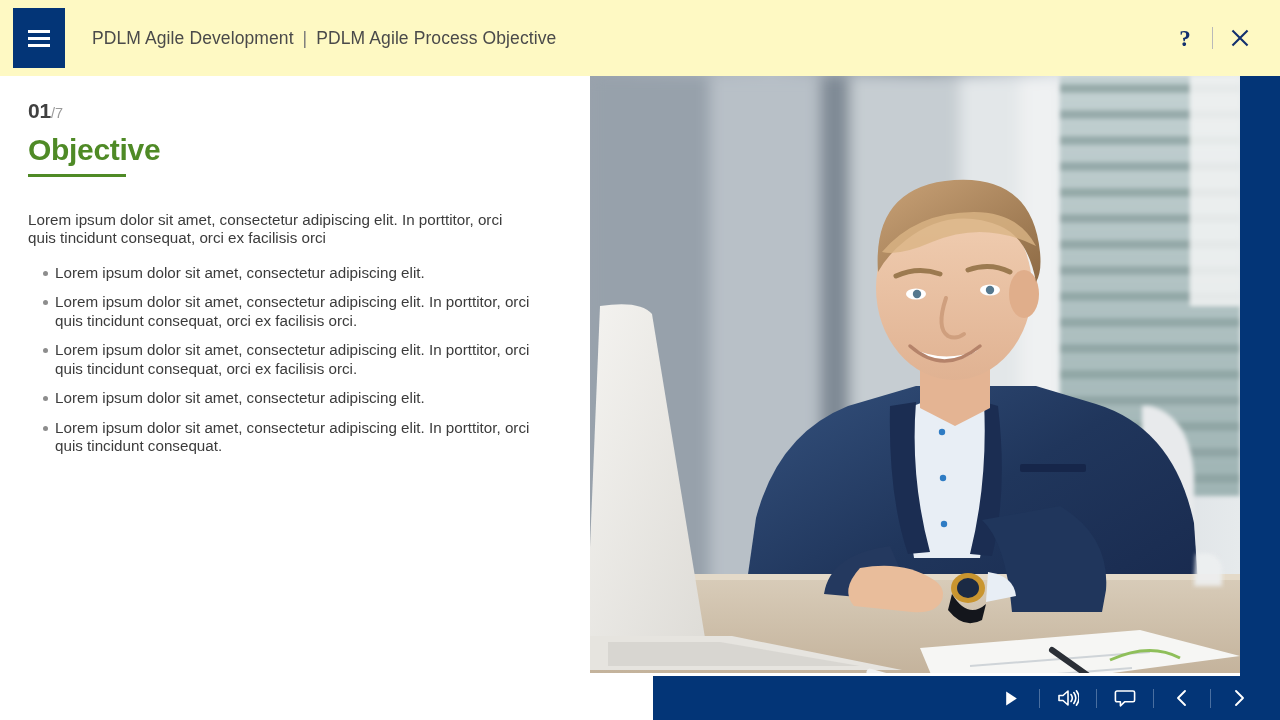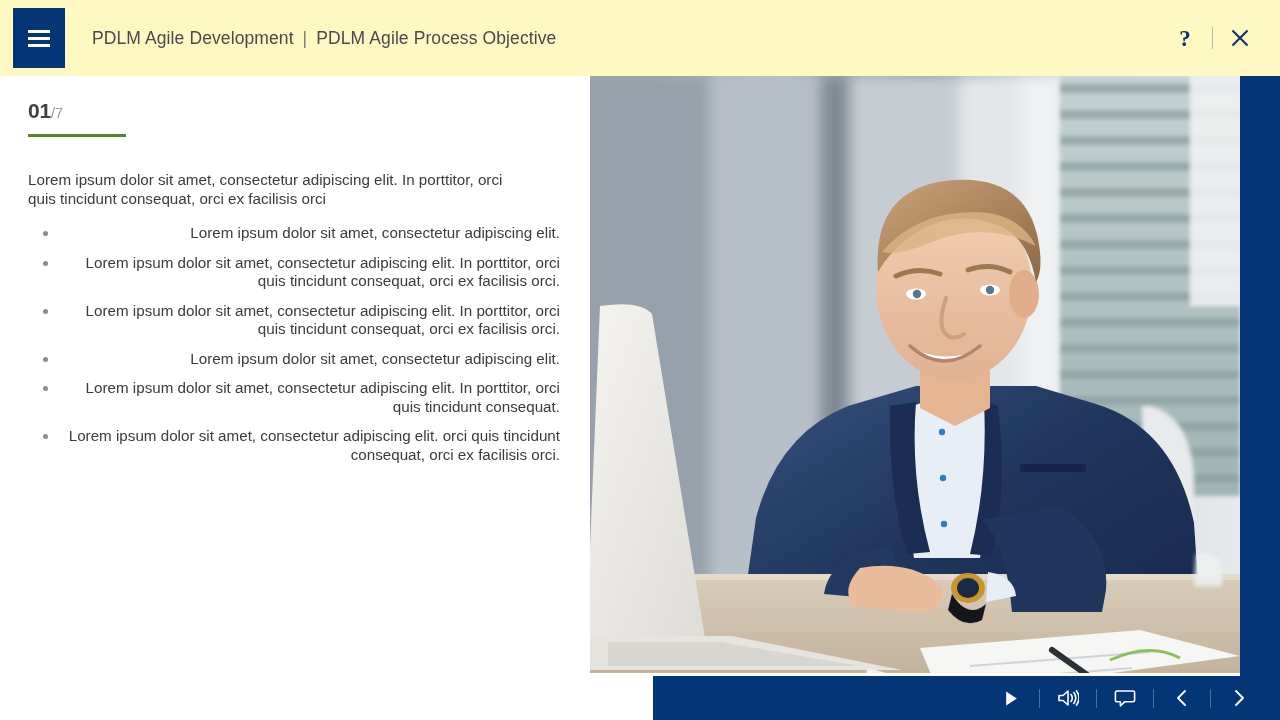--- a/index.html
+++ b/index.html
@@ -161,21 +161,20 @@
     margin-top: 34px;
     font-size: 15.2px;
     line-height: 1.22;
     color: #3b3b3b;
     max-width: 500px;
   }
   .bullet-list {
     list-style: none;
     margin: 16px 0 0 0;
     padding: 0;
-    text-align: right;
   }
   .bullet-list li {
     position: relative;
     padding-left: 27px;
     margin-bottom: 11px;
     font-size: 15.2px;
     line-height: 1.22;
     color: #3b3b3b;
     max-width: 505px;
   }
@@ -278,32 +277,32 @@
       </button>
     </div>
   </div>
 
   <div class="content">
     <div class="slide-counter">
       <span class="num">01</span><span class="total">/7</span>
     </div>
 
     <div>
+      <h1 class="slide-heading">Objective</h1>
       <div class="heading-rule"></div>
     </div>
 
     <p class="lead-paragraph">Lorem ipsum dolor sit amet, consectetur adipiscing elit. In porttitor, orci quis tincidunt consequat, orci ex facilisis orci</p>
 
     <ul class="bullet-list">
       <li>Lorem ipsum dolor sit amet, consectetur adipiscing elit.</li>
       <li>Lorem ipsum dolor sit amet, consectetur adipiscing elit. In porttitor, orci quis tincidunt consequat, orci ex facilisis orci.</li>
       <li>Lorem ipsum dolor sit amet, consectetur adipiscing elit. In porttitor, orci quis tincidunt consequat, orci ex facilisis orci.</li>
       <li>Lorem ipsum dolor sit amet, consectetur adipiscing elit.</li>
       <li>Lorem ipsum dolor sit amet, consectetur adipiscing elit. In porttitor, orci quis tincidunt consequat.</li>
-      <li>Lorem ipsum dolor sit amet, consectetur adipiscing elit. orci quis tincidunt consequat, orci ex facilisis orci.</li>
     </ul>
   </div>
 
   <div class="right-panel"></div>
 
   <div class="photo">
     <svg viewBox="0 0 650 597" preserveAspectRatio="xMidYMid slice">
       <defs>
         <linearGradient id="wallG" x1="0" y1="0" x2="1" y2="0">
           <stop offset="0" stop-color="#9aa3ad"></stop>

